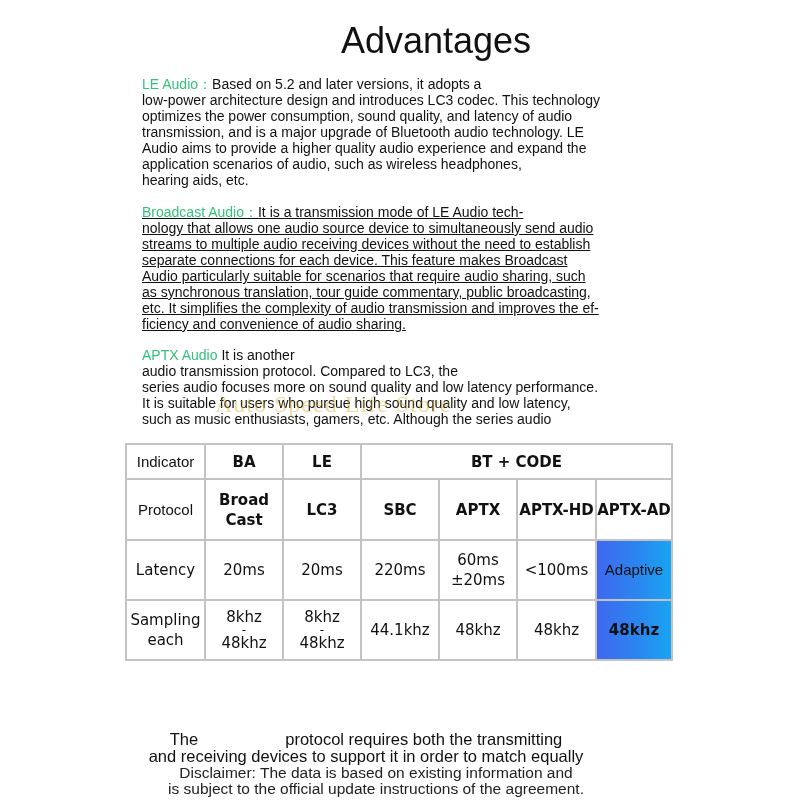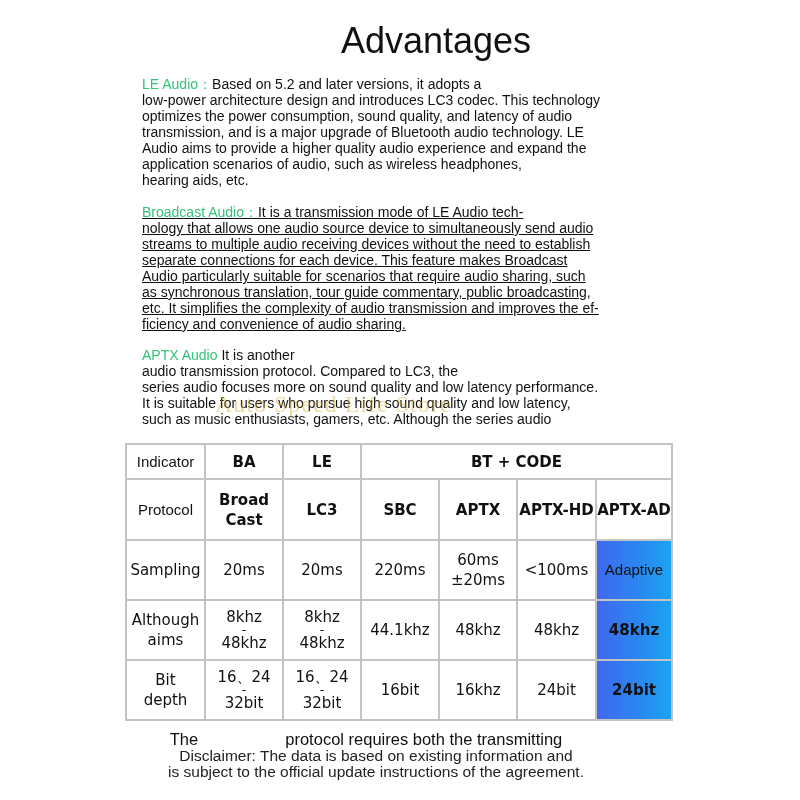--- a/index.html
+++ b/index.html
@@ -104,71 +104,52 @@
           <div>Broad</div>
           <div>Cast</div>
         </td>
     <td>LC3</td>
     <td>SBC</td>
     <td>APTX</td>
     <td>APTX-HD</td>
     <td>APTX-AD</td>
   </tr>
   <tr class="row-lat">
-    <td class="lab">Sampling</td>
+    <td class="lab">Latency</td>
     <td>20ms</td>
     <td>20ms</td>
     <td>220ms</td>
     <td>
           <div>60ms</div>
           <div>±20ms</div>
         </td>
     <td>&lt;100ms</td>
     <td class="hl thin">Adaptive</td>
   </tr>
   <tr class="row-samp">
     <td class="lab">
-          <div>Although</div>
-          <div>aims</div>
+          <div>Sampling</div>
+          <div>each</div>
         </td>
     <td>
           <div>8khz</div>
           <span class="dash">-</span>
           <div>48khz</div>
         </td>
     <td>
           <div>8khz</div>
           <span class="dash">-</span>
           <div>48khz</div>
         </td>
     <td>44.1khz</td>
     <td>48khz</td>
     <td>48khz</td>
     <td class="hl">48khz</td>
   </tr>
-  <tr class="row-bit">
-    <td class="lab">
-          <div>Bit</div>
-          <div>depth</div>
-        </td>
-    <td>
-          <div>16、24</div>
-          <span class="dash">-</span>
-          <div>32bit</div>
-        </td>
-    <td>
-          <div>16、24</div>
-          <span class="dash">-</span>
-          <div>32bit</div>
-        </td>
-    <td>16bit</td>
-    <td>16khz</td>
-    <td>24bit</td>
-    <td class="hl">24bit</td>
-  </tr>
 </tbody>
   </table>
 
 <div class="footer">
   <div style="white-space:pre">The                   protocol requires both the transmitting</div>
+  <div>and receiving devices to support it in order to match equally</div>
   <div class="disc">Disclaimer: The data is based on existing information and</div>
   <div class="disc">is subject to the official update instructions of the agreement.</div>
 </div>
 
 </body></html>

